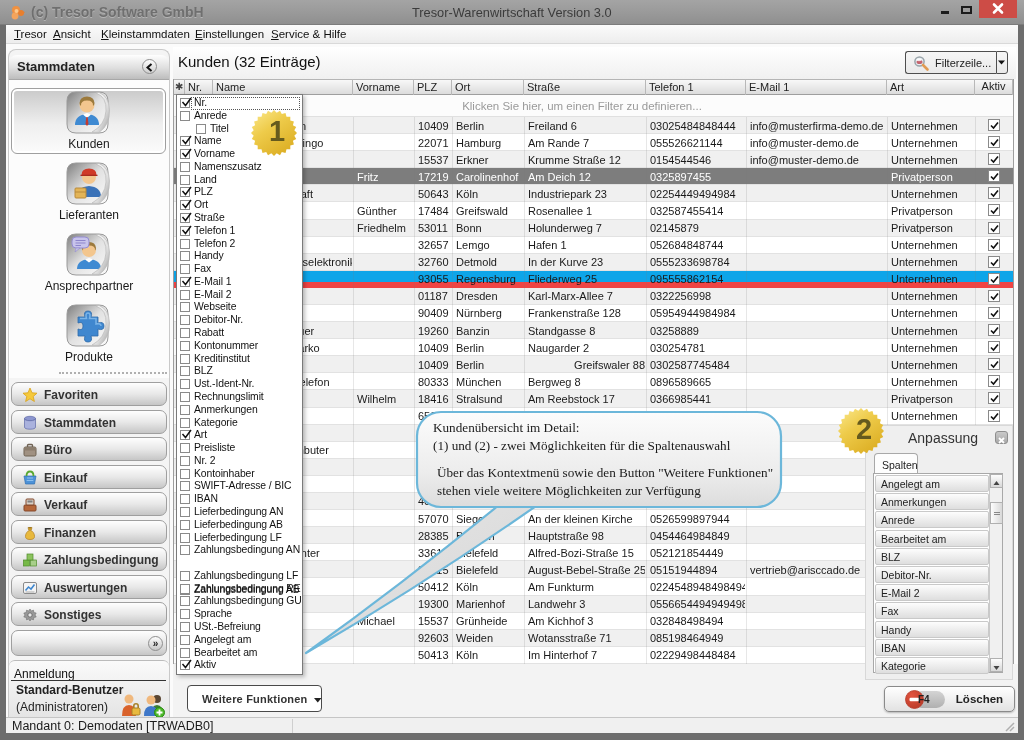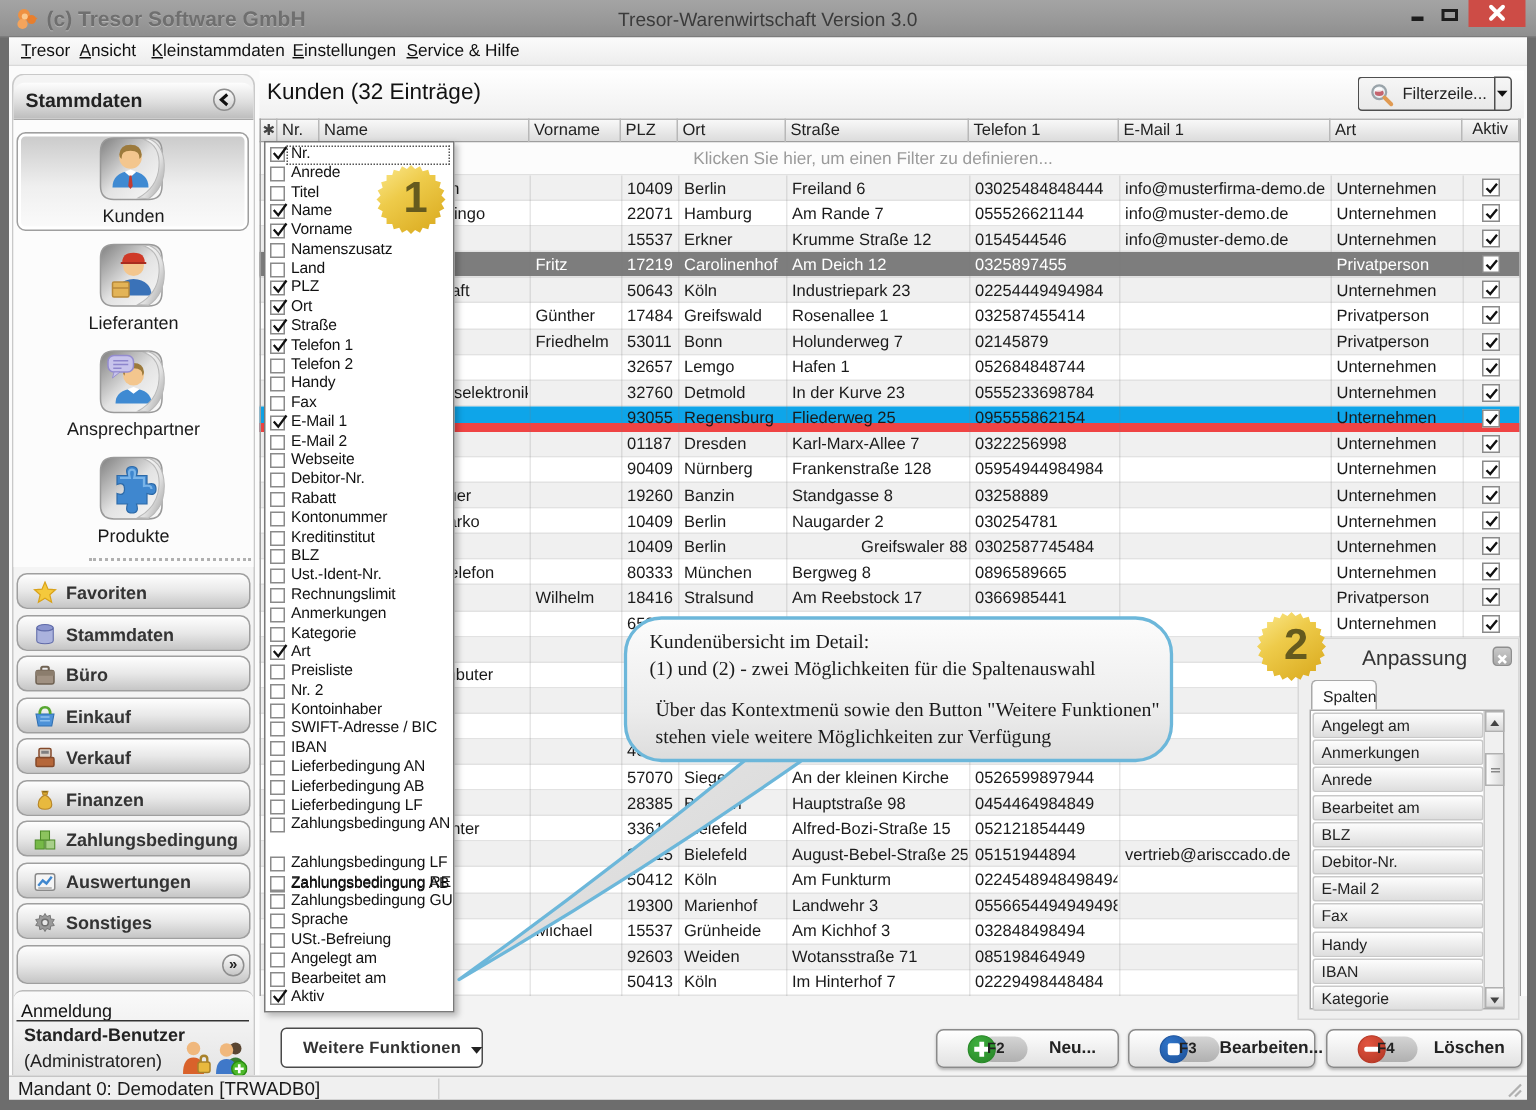--- a/index.html
+++ b/index.html
@@ -657,50 +657,20 @@
 <div class="abs" style="left:969px;top:92px;width:1px;height:547px;background:rgba(120,120,120,0.18);"></div>
 <div class="abs" style="left:167px;top:54px;width:1px;height:585px;background:#9e9e9e;"></div>
 <div class="abs" style="left:1007px;top:54px;width:1px;height:585px;background:#9e9e9e;"></div>
 <div class="abs" style="left:167px;top:639px;width:845px;height:53px;background:#f3f3f3;"></div>
 <div class="abs" style="left:181px;top:660px;width:135px;height:27px;border:1.5px solid #4a4a4a;border-radius:4px;background:#fff;">
       <div class="abs" style="left:14px;top:6.5px;font-size:11px;font-weight:bold;letter-spacing:0.2px;color:#333;">Weitere Funktionen</div>
       <svg class="abs" style="left:124px;top:10px;" width="12" height="10">
         <path d="M2 2 L9.5 2 L5.75 6.5 Z" fill="#222"></path>
       </svg>
     </div>
-<div class="abs" style="left:618px;top:661px;width:122px;height:26px;border:1px solid #8a8a8a;border-radius:5px;background:linear-gradient(#ffffff,#e2e2e2);box-shadow:0 1px 2px rgba(0,0,0,0.25);">
-      <div class="abs" style="left:28px;top:4px;width:32px;height:17px;border-radius:9px;background:linear-gradient(#d4d4d4,#b0b0b0);"></div>
-      <svg class="abs" style="left:19px;top:2px;" width="21" height="21" viewBox="0 0 21 21">
-        <defs>
-          <radialGradient id="gplus" cx="0.35" cy="0.3" r="0.8">
-            <stop offset="0" stop-color="#3fae3f" stop-opacity="1"></stop>
-            <stop offset="1" stop-color="#2a8a2a"></stop>
-          </radialGradient>
-        </defs>
-        <circle cx="10.5" cy="10.5" r="9" fill="url(#gplus)" stroke="#2a8a2a" stroke-width="0.8"></circle>
-        <path d="M10.5 5.5 L10.5 15.5 M5.5 10.5 L15.5 10.5" stroke="#fff" stroke-width="3.2"></path>
-      </svg>
-      <div class="abs" style="left:33px;top:7px;font-size:10px;font-weight:bold;color:#222;">F2</div>
-      <div class="abs" style="left:60px;top:6px;width:60px;text-align:center;font-size:11.5px;font-weight:bold;color:#222;">Neu...</div>
-    </div>
-<div class="abs" style="left:746px;top:661px;width:125px;height:26px;border:1px solid #8a8a8a;border-radius:5px;background:linear-gradient(#ffffff,#e2e2e2);box-shadow:0 1px 2px rgba(0,0,0,0.25);">
-      <div class="abs" style="left:28px;top:4px;width:32px;height:17px;border-radius:9px;background:linear-gradient(#d4d4d4,#b0b0b0);"></div>
-      <svg class="abs" style="left:19px;top:2px;" width="21" height="21" viewBox="0 0 21 21">
-        <defs>
-          <radialGradient id="gedit" cx="0.35" cy="0.3" r="0.8">
-            <stop offset="0" stop-color="#2f74c9" stop-opacity="1"></stop>
-            <stop offset="1" stop-color="#1f56a0"></stop>
-          </radialGradient>
-        </defs>
-        <circle cx="10.5" cy="10.5" r="9" fill="url(#gedit)" stroke="#1f56a0" stroke-width="0.8"></circle>
-        <rect x="6.5" y="6.5" width="8" height="8" rx="1.5" fill="#fff"></rect>
-      </svg>
-      <div class="abs" style="left:33px;top:7px;font-size:10px;font-weight:bold;color:#222;">F3</div>
-      <div class="abs" style="left:60px;top:6px;width:63px;text-align:center;font-size:11.5px;font-weight:bold;color:#222;">Bearbeiten...</div>
-    </div>
 <div class="abs" style="left:878px;top:661px;width:131px;height:26px;border:1px solid #8a8a8a;border-radius:5px;background:linear-gradient(#ffffff,#e2e2e2);box-shadow:0 1px 2px rgba(0,0,0,0.25);">
       <div class="abs" style="left:28px;top:4px;width:32px;height:17px;border-radius:9px;background:linear-gradient(#d4d4d4,#b0b0b0);"></div>
       <svg class="abs" style="left:19px;top:2px;" width="21" height="21" viewBox="0 0 21 21">
         <defs>
           <radialGradient id="gdel" cx="0.35" cy="0.3" r="0.8">
             <stop offset="0" stop-color="#e2543f" stop-opacity="1"></stop>
             <stop offset="1" stop-color="#b83a28"></stop>
           </radialGradient>
         </defs>
         <circle cx="10.5" cy="10.5" r="9" fill="url(#gdel)" stroke="#b83a28" stroke-width="0.8"></circle>
@@ -778,21 +748,21 @@
 <div class="abs" style="left:3px;top:1px;width:10px;height:10px;background:#fff;border:1px solid #8a8a8a;"></div>
 <svg class="abs" style="left:3.5px;top:0px;" width="12" height="12">
           <path d="M1.5 5 L4.5 8.5 L10 1" stroke="#111" stroke-width="1.5" fill="none"></path>
         </svg>
 <div class="abs" style="left:17px;top:0px;font-size:10.4px;letter-spacing:-0.1px;white-space:nowrap;color:#111;">Nr.</div>
 </div>
 <div class="abs" style="left:0;top:14.78px;width:125px;height:12.78px;">
 <div class="abs" style="left:3px;top:1px;width:10px;height:10px;background:#fff;border:1px solid #8a8a8a;"></div>
 <div class="abs" style="left:17px;top:0px;font-size:10.4px;letter-spacing:-0.1px;white-space:nowrap;color:#111;">Anrede</div>
 </div>
-<div class="abs" style="left:0;top:27.56px;width:106px;height:12.78px;">
+<div class="abs" style="left:16px;top:27.56px;width:106px;height:12.78px;">
 <div class="abs" style="left:3px;top:1px;width:10px;height:10px;background:#fff;border:1px solid #8a8a8a;"></div>
 <div class="abs" style="left:17px;top:0px;font-size:10.4px;letter-spacing:-0.1px;white-space:nowrap;color:#111;">Titel</div>
 </div>
 <div class="abs" style="left:0;top:40.34px;width:125px;height:12.78px;">
 <div class="abs" style="left:3px;top:1px;width:10px;height:10px;background:#fff;border:1px solid #8a8a8a;"></div>
 <svg class="abs" style="left:3.5px;top:0px;" width="12" height="12">
           <path d="M1.5 5 L4.5 8.5 L10 1" stroke="#111" stroke-width="1.5" fill="none"></path>
         </svg>
 <div class="abs" style="left:17px;top:0px;font-size:10.4px;letter-spacing:-0.1px;white-space:nowrap;color:#111;">Name</div>
 </div>

